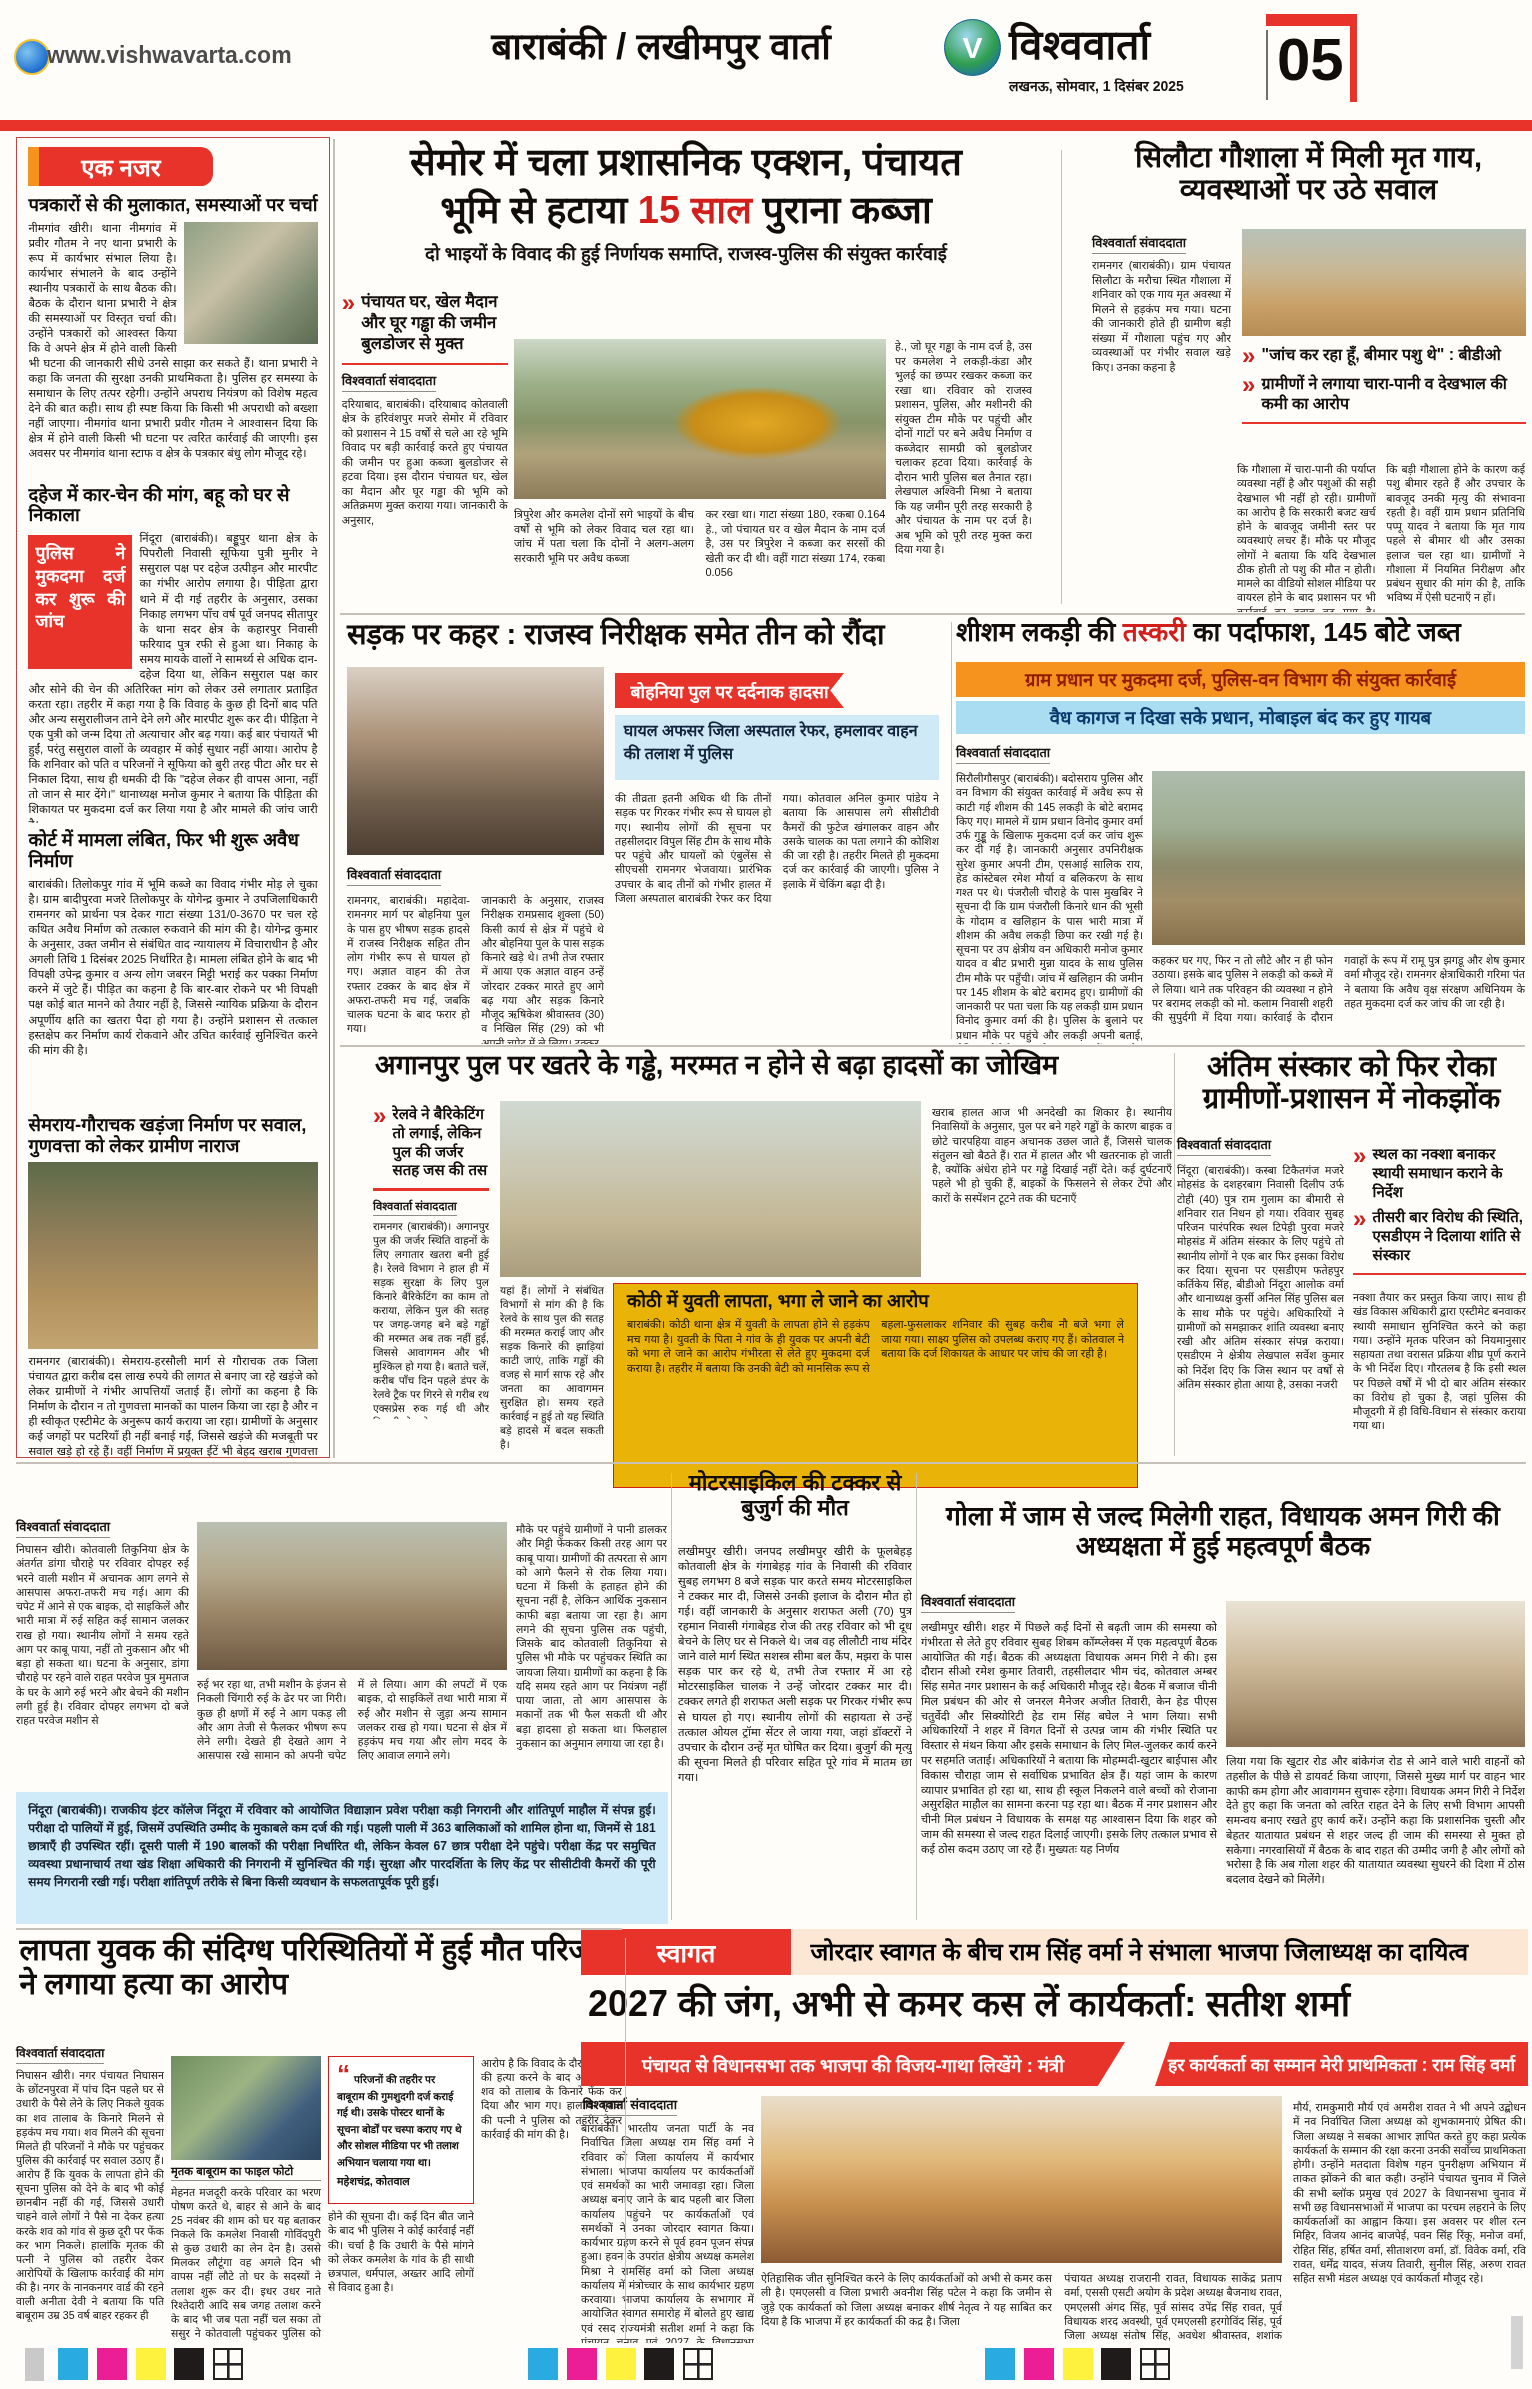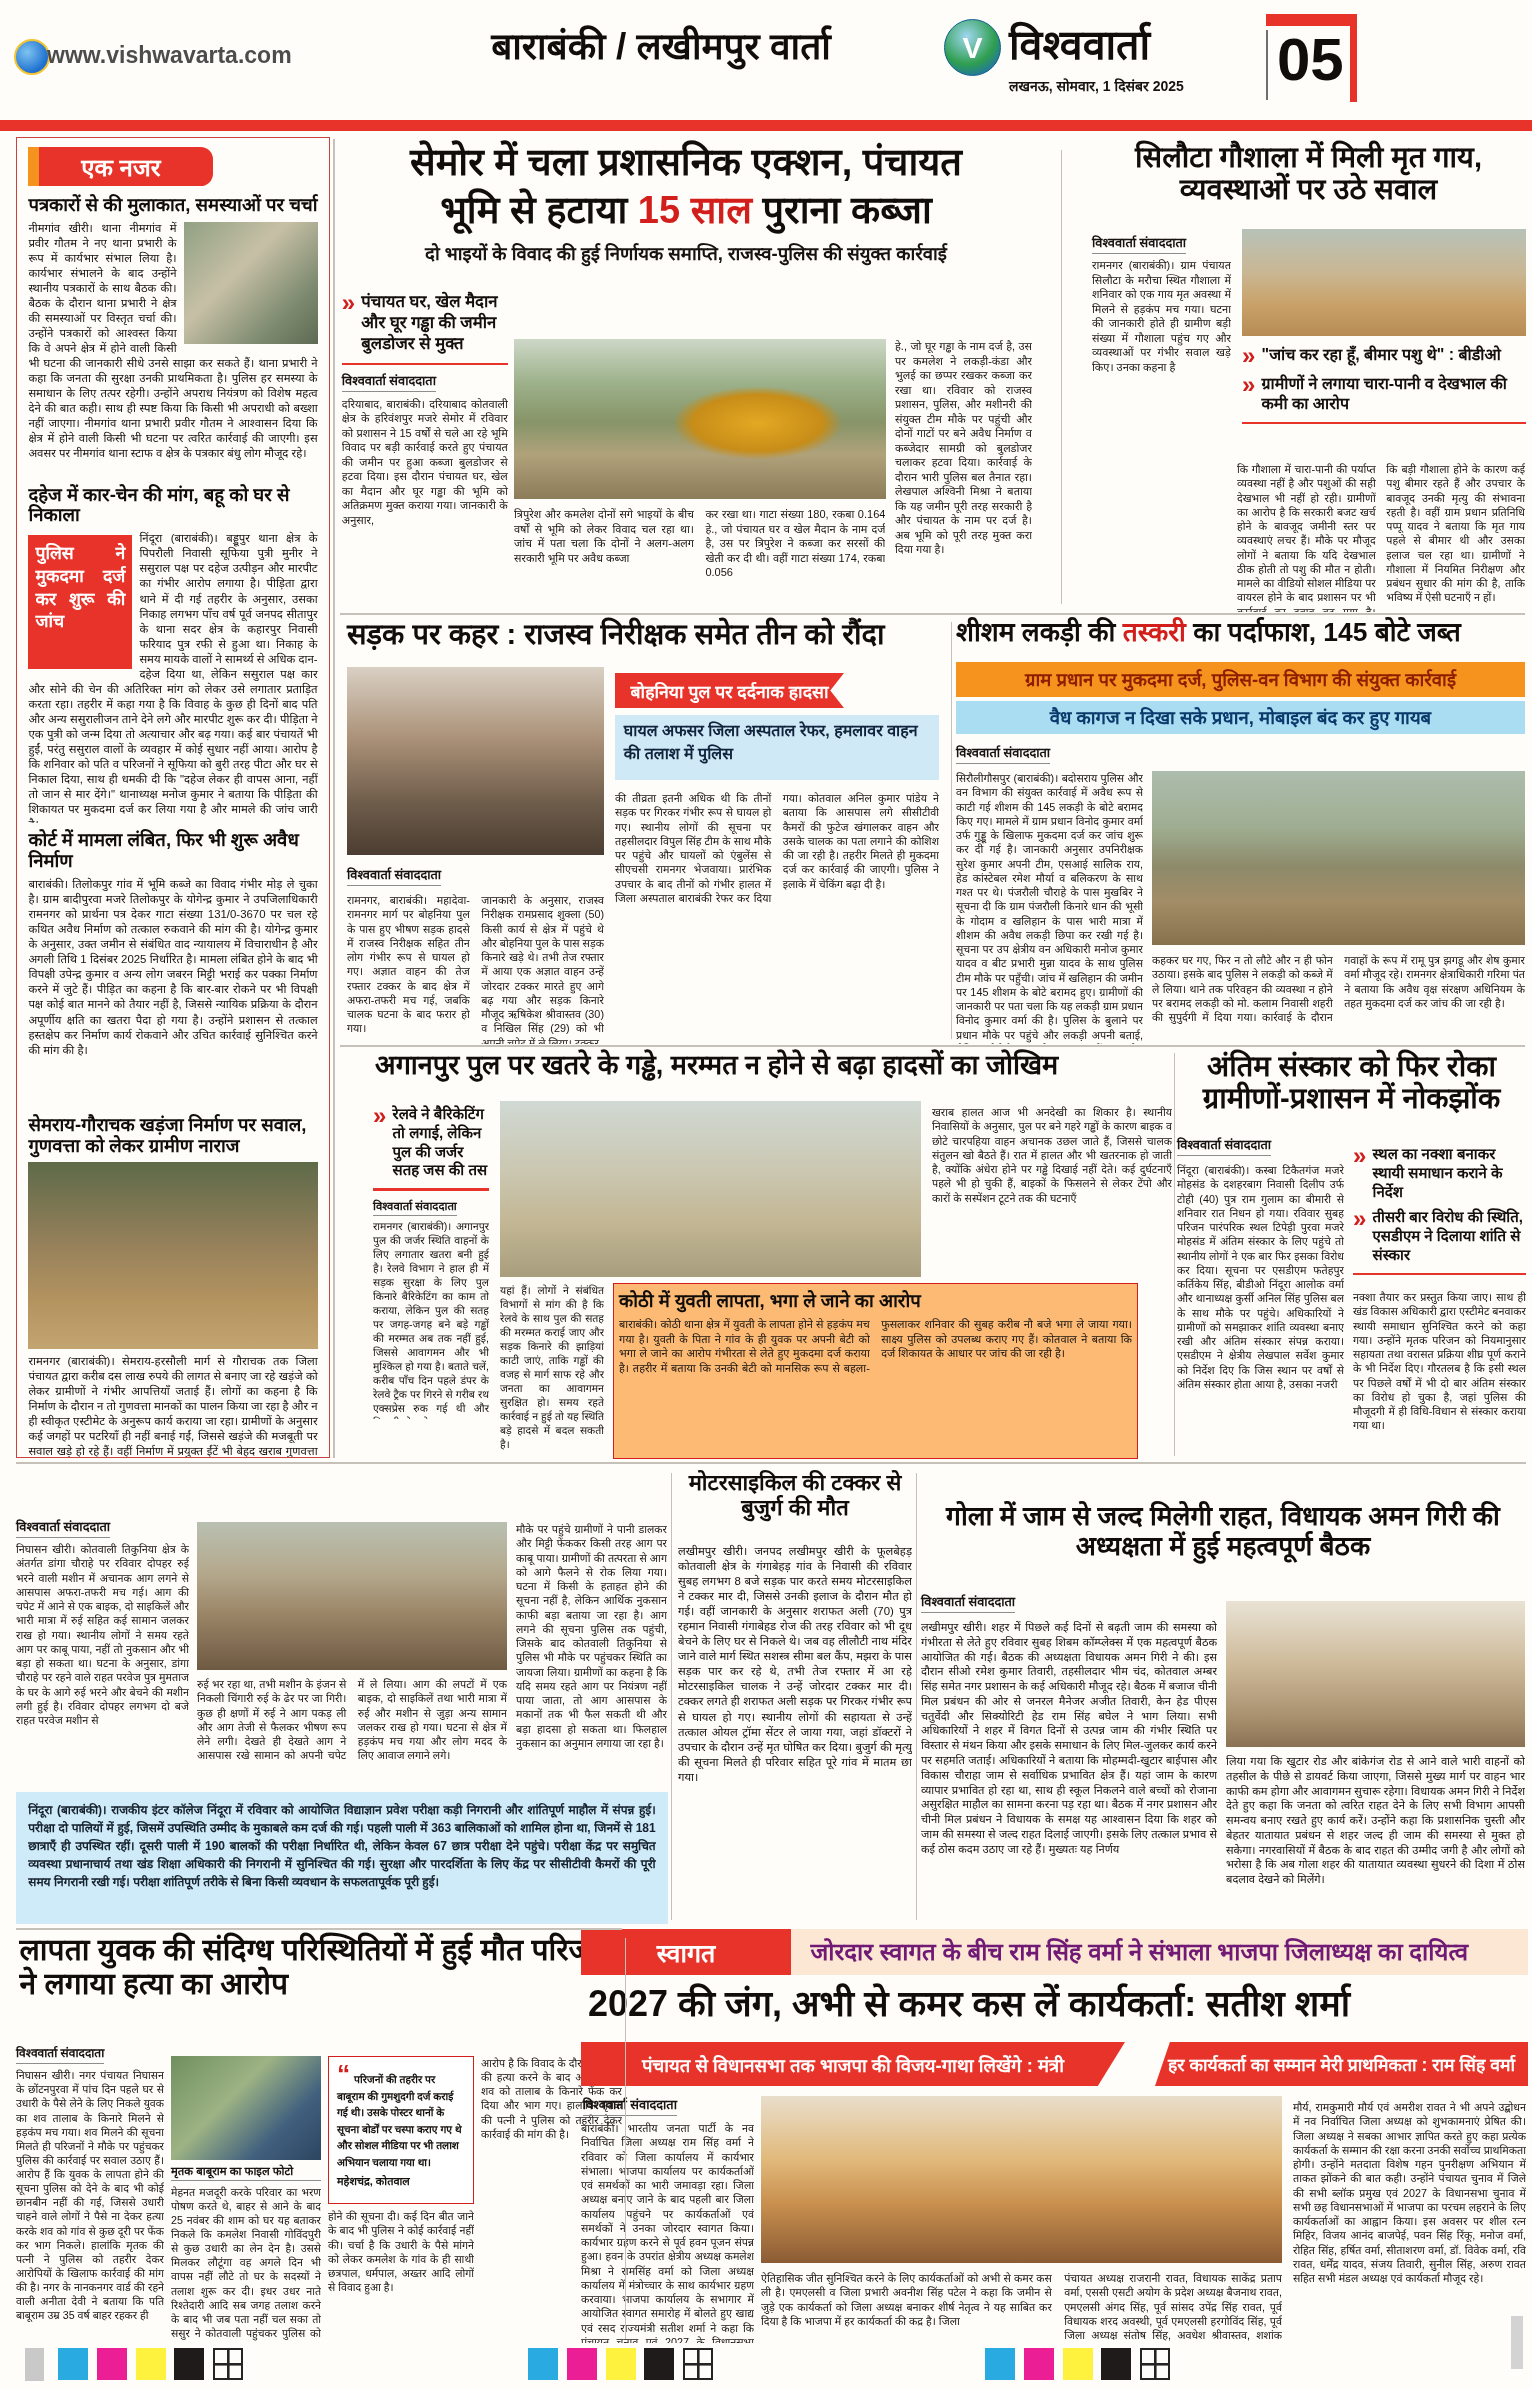--- a/index.html
+++ b/index.html
@@ -150,21 +150,21 @@
           <span class="chev">»</span>
           <span class="btxt" style="font-size:15px;">रेलवे ने बैरिकेटिंग तो लगाई, लेकिन पुल की जर्जर सतह जस की तस</span>
         </div>
       <div class="reddiv"></div>
       <div class="byline" style="font-size:11.4px;">विश्ववार्ता संवाददाता</div>
       <div class="bt" style="height:199px;font-size:10.6px;">रामनगर (बाराबंकी)। अगानपुर पुल की जर्जर स्थिति वाहनों के लिए लगातार खतरा बनी हुई है। रेलवे विभाग ने हाल ही में सड़क सुरक्षा के लिए पुल किनारे बैरिकेटिंग का काम तो कराया, लेकिन पुल की सतह पर जगह-जगह बने बड़े गड्ढों की मरम्मत अब तक नहीं हुई, जिससे आवागमन और भी मुश्किल हो गया है। बताते चलें, करीब पाँच दिन पहले डंपर के रेलवे ट्रैक पर गिरने से गरीब रथ एक्सप्रेस रुक गई थी और बिजली के पोल-तार तक टूट गए थे। घटना के बाद पूरा रेल अमला मौके पर जुटा और कई कार्य तेजी से शुरू किए गए, लेकिन अगानपुर पुल की</div>
     </div>
     <div class="abs ph ph-bridge" style="left:160px;top:51px;width:421px;height:176px;"></div>
     <div class="abs bt" style="left:160px;top:234px;width:104px;height:173px;font-size:10.6px;">यहां हैं। लोगों ने संबंधित विभागों से मांग की है कि रेलवे के साथ पुल की सतह की मरम्मत कराई जाए और सड़क किनारे की झाड़ियां काटी जाएं, ताकि गड्ढों की वजह से मार्ग साफ रहे और जनता का आवागमन सुरक्षित हो। समय रहते कार्रवाई न हुई तो यह स्थिति बड़े हादसे में बदल सकती है।</div>
     <div class="abs bt" style="left:592px;top:55px;width:240px;height:173px;font-size:10.8px;">खराब हालत आज भी अनदेखी का शिकार है। स्थानीय निवासियों के अनुसार, पुल पर बने गहरे गड्ढों के कारण बाइक व छोटे चारपहिया वाहन अचानक उछल जाते हैं, जिससे चालक संतुलन खो बैठते हैं। रात में हालत और भी खतरनाक हो जाती है, क्योंकि अंधेरा होने पर गड्ढे दिखाई नहीं देते। कई दुर्घटनाएँ पहले भी हो चुकी हैं, बाइकों के फिसलने से लेकर टेंपो और कारों के सस्पेंशन टूटने तक की घटनाएँ</div>
-    <div class="abs" style="left:273px;top:233px;width:525px;height:176px;border:1.8px solid #d21f1b;box-sizing:border-box;padding:7px 5px;background:#fdba74;">
+    <div class="abs" style="left:273px;top:233px;width:525px;height:205px;border:1.8px solid #d21f1b;box-sizing:border-box;padding:7px 13px;background:#eab308;">
       <div class="hl" style="font-size:18.5px;margin-bottom:5.3px;">कोठी में युवती लापता, भगा ले जाने का आरोप</div>
       <div class="bt cols2" style="height:123px;font-size:11px;">बाराबंकी। कोठी थाना क्षेत्र में युवती के लापता होने से हड़कंप मच गया है। युवती के पिता ने गांव के ही युवक पर अपनी बेटी को भगा ले जाने का आरोप गंभीरता से लेते हुए मुकदमा दर्ज कराया है। तहरीर में बताया कि उनकी बेटी को मानसिक रूप से बहला-फुसलाकर शनिवार की सुबह करीब नौ बजे भगा ले जाया गया। साक्ष्य पुलिस को उपलब्ध कराए गए हैं। कोतवाल ने बताया कि दर्ज शिकायत के आधार पर जांच की जा रही है।</div>
     </div>
   </div>
 
   <div class="abs" style="left:1177px;top:1050px;width:349px;height:410px;">
     <div class="hl center" style="font-size:29px;">अंतिम संस्कार को फिर रोका ग्रामीणों-प्रशासन में नोकझोंक</div>
     <div class="abs" style="left:0;top:85px;"><span class="byline">विश्ववार्ता संवाददाता</span></div>
     <div class="abs bt" style="left:0;top:113px;width:167px;height:298px;font-size:10.8px;">निंदूरा (बाराबंकी)। कस्बा टिकैतगंज मजरे मोहसंड के दशहरबाग निवासी दिलीप उर्फ टोही (40) पुत्र राम गुलाम का बीमारी से शनिवार रात निधन हो गया। रविवार सुबह परिजन पारंपरिक स्थल टिपेड़ी पुरवा मजरे मोहसंड में अंतिम संस्कार के लिए पहुंचे तो स्थानीय लोगों ने एक बार फिर इसका विरोध कर दिया। सूचना पर एसडीएम फतेहपुर कर्तिकेय सिंह, बीडीओ निंदूरा आलोक वर्मा और थानाध्यक्ष कुर्सी अनिल सिंह पुलिस बल के साथ मौके पर पहुंचे। अधिकारियों ने ग्रामीणों को समझाकर शांति व्यवस्था बनाए रखी और अंतिम संस्कार संपन्न कराया। एसडीएम ने क्षेत्रीय लेखपाल सर्वेश कुमार को निर्देश दिए कि जिस स्थान पर वर्षों से अंतिम संस्कार होता आया है, उसका नजरी</div>
     <div class="abs" style="left:176px;top:95px;width:173px;height:139px;">
@@ -225,21 +225,21 @@
         <div style="font-weight:900;font-size:11px;margin-top:3.5px;">महेशचंद्र, कोतवाल</div>
       </div>
       <div class="bt" style="height:123px;margin-top:5.3px;font-size:10.7px;">होने की सूचना दी। कई दिन बीत जाने के बाद भी पुलिस ने कोई कार्रवाई नहीं की। चर्चा है कि उधारी के पैसे मांगने को लेकर कमलेश के गांव के ही साथी छत्रपाल, धर्मपाल, अख्तर आदि लोगों से विवाद हुआ है।</div>
     </div>
     <div class="abs bt" style="left:465px;top:123px;width:141px;height:286px;font-size:10.7px;">आरोप है कि विवाद के दौरान बाबूराम की हत्या करने के बाद आरोपियों ने शव को तालाब के किनारे फेंक कर दिया और भाग गए। हालांकि मृतक की पत्नी ने पुलिस को तहरीर देकर कार्रवाई की मांग की है।</div>
   </div>
 
   <div class="abs" style="left:581px;top:1929px;width:947px;height:414px;">
     <div style="display:flex;height:46px;">
       <div style="flex:0 0 210px;background:#e8332a;color:#fff;font-weight:900;font-size:25px;display:flex;align-items:center;justify-content:center;">स्वागत</div>
-      <div class="nowrap" style="flex:1;background:#fbe7d3;color:#701a75;font-weight:900;font-size:24px;line-height:46px;padding-left:19.4px;overflow:hidden;">जोरदार स्वागत के बीच राम सिंह वर्मा ने संभाला भाजपा जिलाध्यक्ष का दायित्व</div>
+      <div class="nowrap" style="flex:1;background:#fbe7d3;color:#000000;font-weight:900;font-size:24px;line-height:46px;padding-left:19.4px;overflow:hidden;">जोरदार स्वागत के बीच राम सिंह वर्मा ने संभाला भाजपा जिलाध्यक्ष का दायित्व</div>
     </div>
     <div class="hl nowrap" style="font-size:36px;margin:8.8px 0 0 7px;">2027 की जंग, अभी से कमर कस लें कार्यकर्ता: सतीश शर्मा</div>
     <div class="abs" style="left:0;top:113px;width:544px;height:44px;background:#e8332a;color:#ffffff;font-weight:900;font-size:18.5px;display:flex;align-items:center;justify-content:center;clip-path:polygon(0 0,100% 0,95% 100%,0 100%);">पंचायत से विधानसभा तक भाजपा की विजय-गाथा लिखेंगे : मंत्री</div>
     <div class="abs" style="left:574px;top:113px;width:373px;height:44px;background:#e8332a;color:#fff;font-weight:900;font-size:17.6px;display:flex;align-items:center;justify-content:center;clip-path:polygon(4% 0,100% 0,100% 100%,0 100%);">हर कार्यकर्ता का सम्मान मेरी प्राथमिकता : राम सिंह वर्मा</div>
     <div class="abs" style="left:1.8px;top:166px;"><span class="byline">विश्ववार्ता संवाददाता</span></div>
     <div class="abs bt" style="left:0;top:192px;width:173px;height:222px;font-size:10.8px;">बाराबंकी। भारतीय जनता पार्टी के नव निर्वाचित जिला अध्यक्ष राम सिंह वर्मा ने रविवार को जिला कार्यालय में कार्यभार संभाला। भाजपा कार्यालय पर कार्यकर्ताओं एवं समर्थकों का भारी जमावड़ा रहा। जिला अध्यक्ष बनाए जाने के बाद पहली बार जिला कार्यालय पहुंचने पर कार्यकर्ताओं एवं समर्थकों ने उनका जोरदार स्वागत किया। कार्यभार ग्रहण करने से पूर्व हवन पूजन संपन्न हुआ। हवन के उपरांत क्षेत्रीय अध्यक्ष कमलेश मिश्रा ने रामसिंह वर्मा को जिला अध्यक्ष कार्यालय में मंत्रोच्चार के साथ कार्यभार ग्रहण करवाया। भाजपा कार्यालय के सभागार में आयोजित स्वागत समारोह में बोलते हुए खाद्य एवं रसद राज्यमंत्री सतीश शर्मा ने कहा कि पंचायत चुनाव एवं 2027 के विधानसभा चुनाव में भाजपा की</div>
     <div class="abs ph ph-bjp" style="left:180px;top:167px;width:521px;height:167px;"></div>
     <div class="abs" style="left:180px;top:342px;width:521px;height:72px;display:flex;gap:12.3px;justify-content:flex-end;">
       <div class="bt" style="width:291px;font-size:10.8px;">ऐतिहासिक जीत सुनिश्चित करने के लिए कार्यकर्ताओं को अभी से कमर कस ली है। एमएलसी व जिला प्रभारी अवनीश सिंह पटेल ने कहा कि जमीन से जुड़े एक कार्यकर्ता को जिला अध्यक्ष बनाकर शीर्ष नेतृत्व ने यह साबित कर दिया है कि भाजपा में हर कार्यकर्ता की कद्र है। जिला</div>
       <div class="bt" style="width:218px;font-size:10.8px;">पंचायत अध्यक्ष राजरानी रावत, विधायक साकेंद्र प्रताप वर्मा, एससी एसटी अयोग के प्रदेश अध्यक्ष बैजनाथ रावत, एमएलसी अंगद सिंह, पूर्व सांसद उपेंद्र सिंह रावत, पूर्व विधायक शरद अवस्थी, पूर्व एमएलसी हरगोविंद सिंह, पूर्व जिला अध्यक्ष संतोष सिंह, अवधेश श्रीवास्तव, शशांक कुसुमेश, अरविंद</div>

